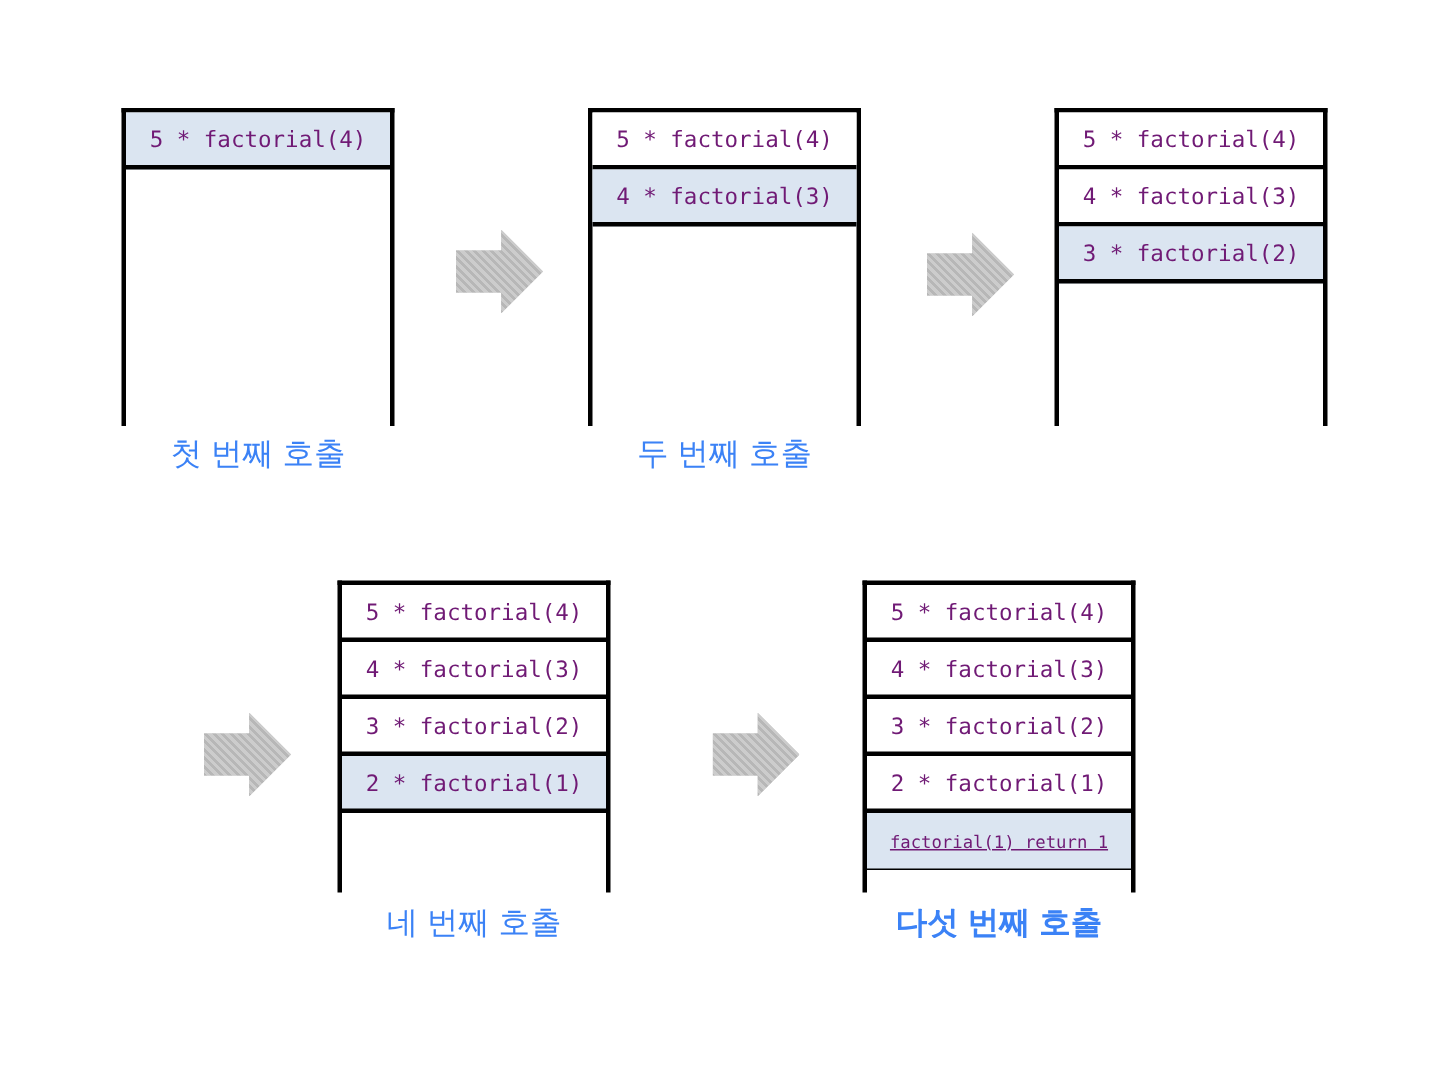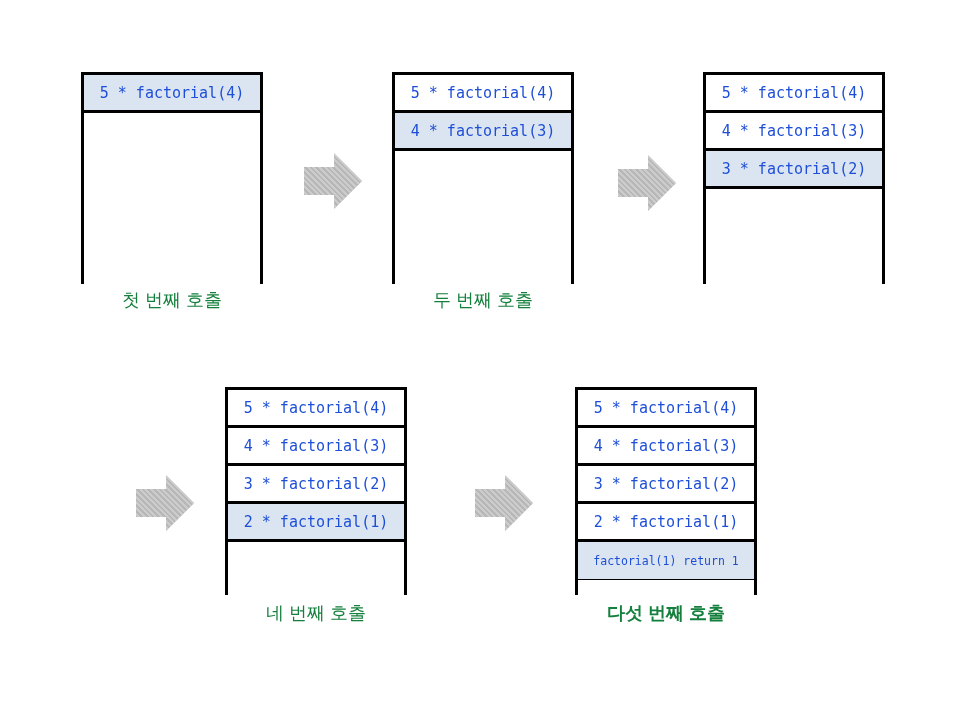--- a/index.html
+++ b/index.html
@@ -26,33 +26,34 @@
   
   .frame {
     height: 38px;
     border-bottom: 3px solid #000;
     display: flex;
     align-items: center;
     justify-content: center;
     background: #ffffff;
     font-family: "DejaVu Sans Mono", "Liberation Mono", monospace;
     font-size: 15px;
-    color: #1d4ed8;
+    color: #701a75;
     white-space: nowrap;
   }
   .frame.thin {
     border-bottom: 1px solid #000;
     font-size: 11.5px;
+    text-decoration: underline;
   }
   .stack-label {
     position: absolute;
     width: 222px;
     text-align: center;
-    font-size: 18px;
-    color: #15803d;
+    font-size: 21px;
+    color: #3b82f6;
     letter-spacing: 0px;
     white-space: nowrap;
   }
   
   .arrow {
     position: absolute;
     width: 58px;
     height: 58px;
     background-color: #c2c2c2;
     background-image: repeating-linear-gradient(45deg, #cccccc 0 2px, #b7b7b7 2px 4px);

